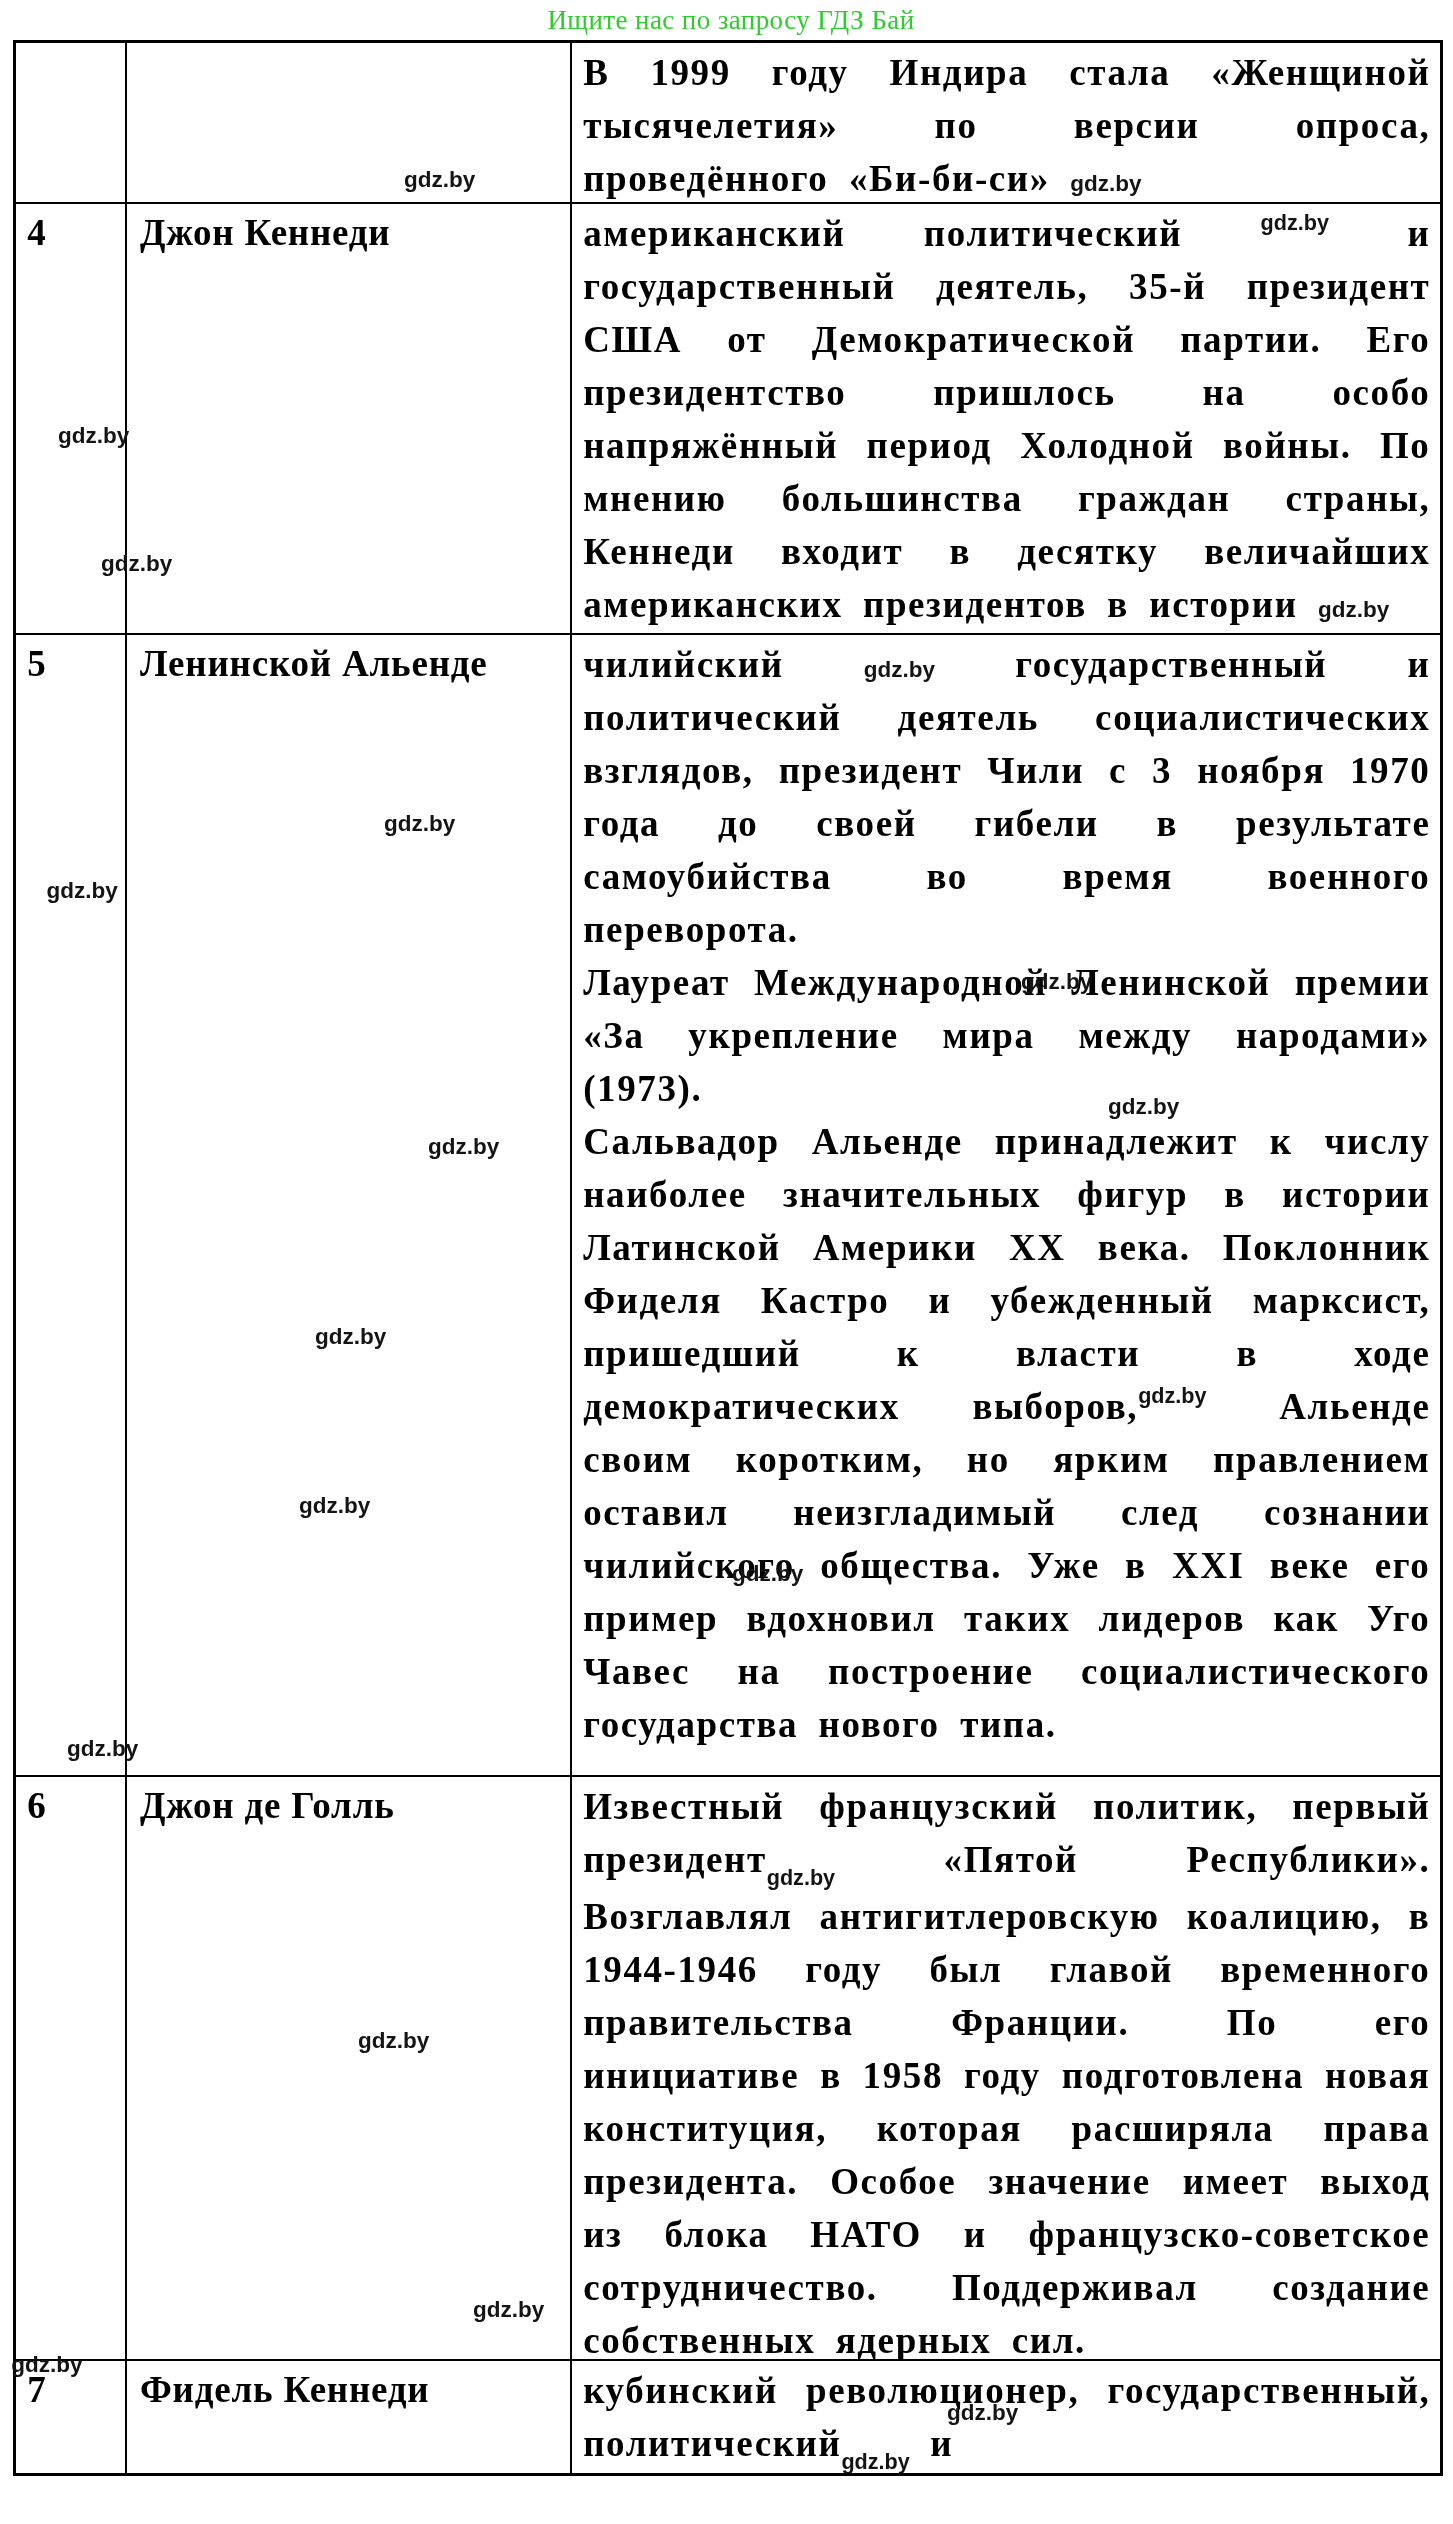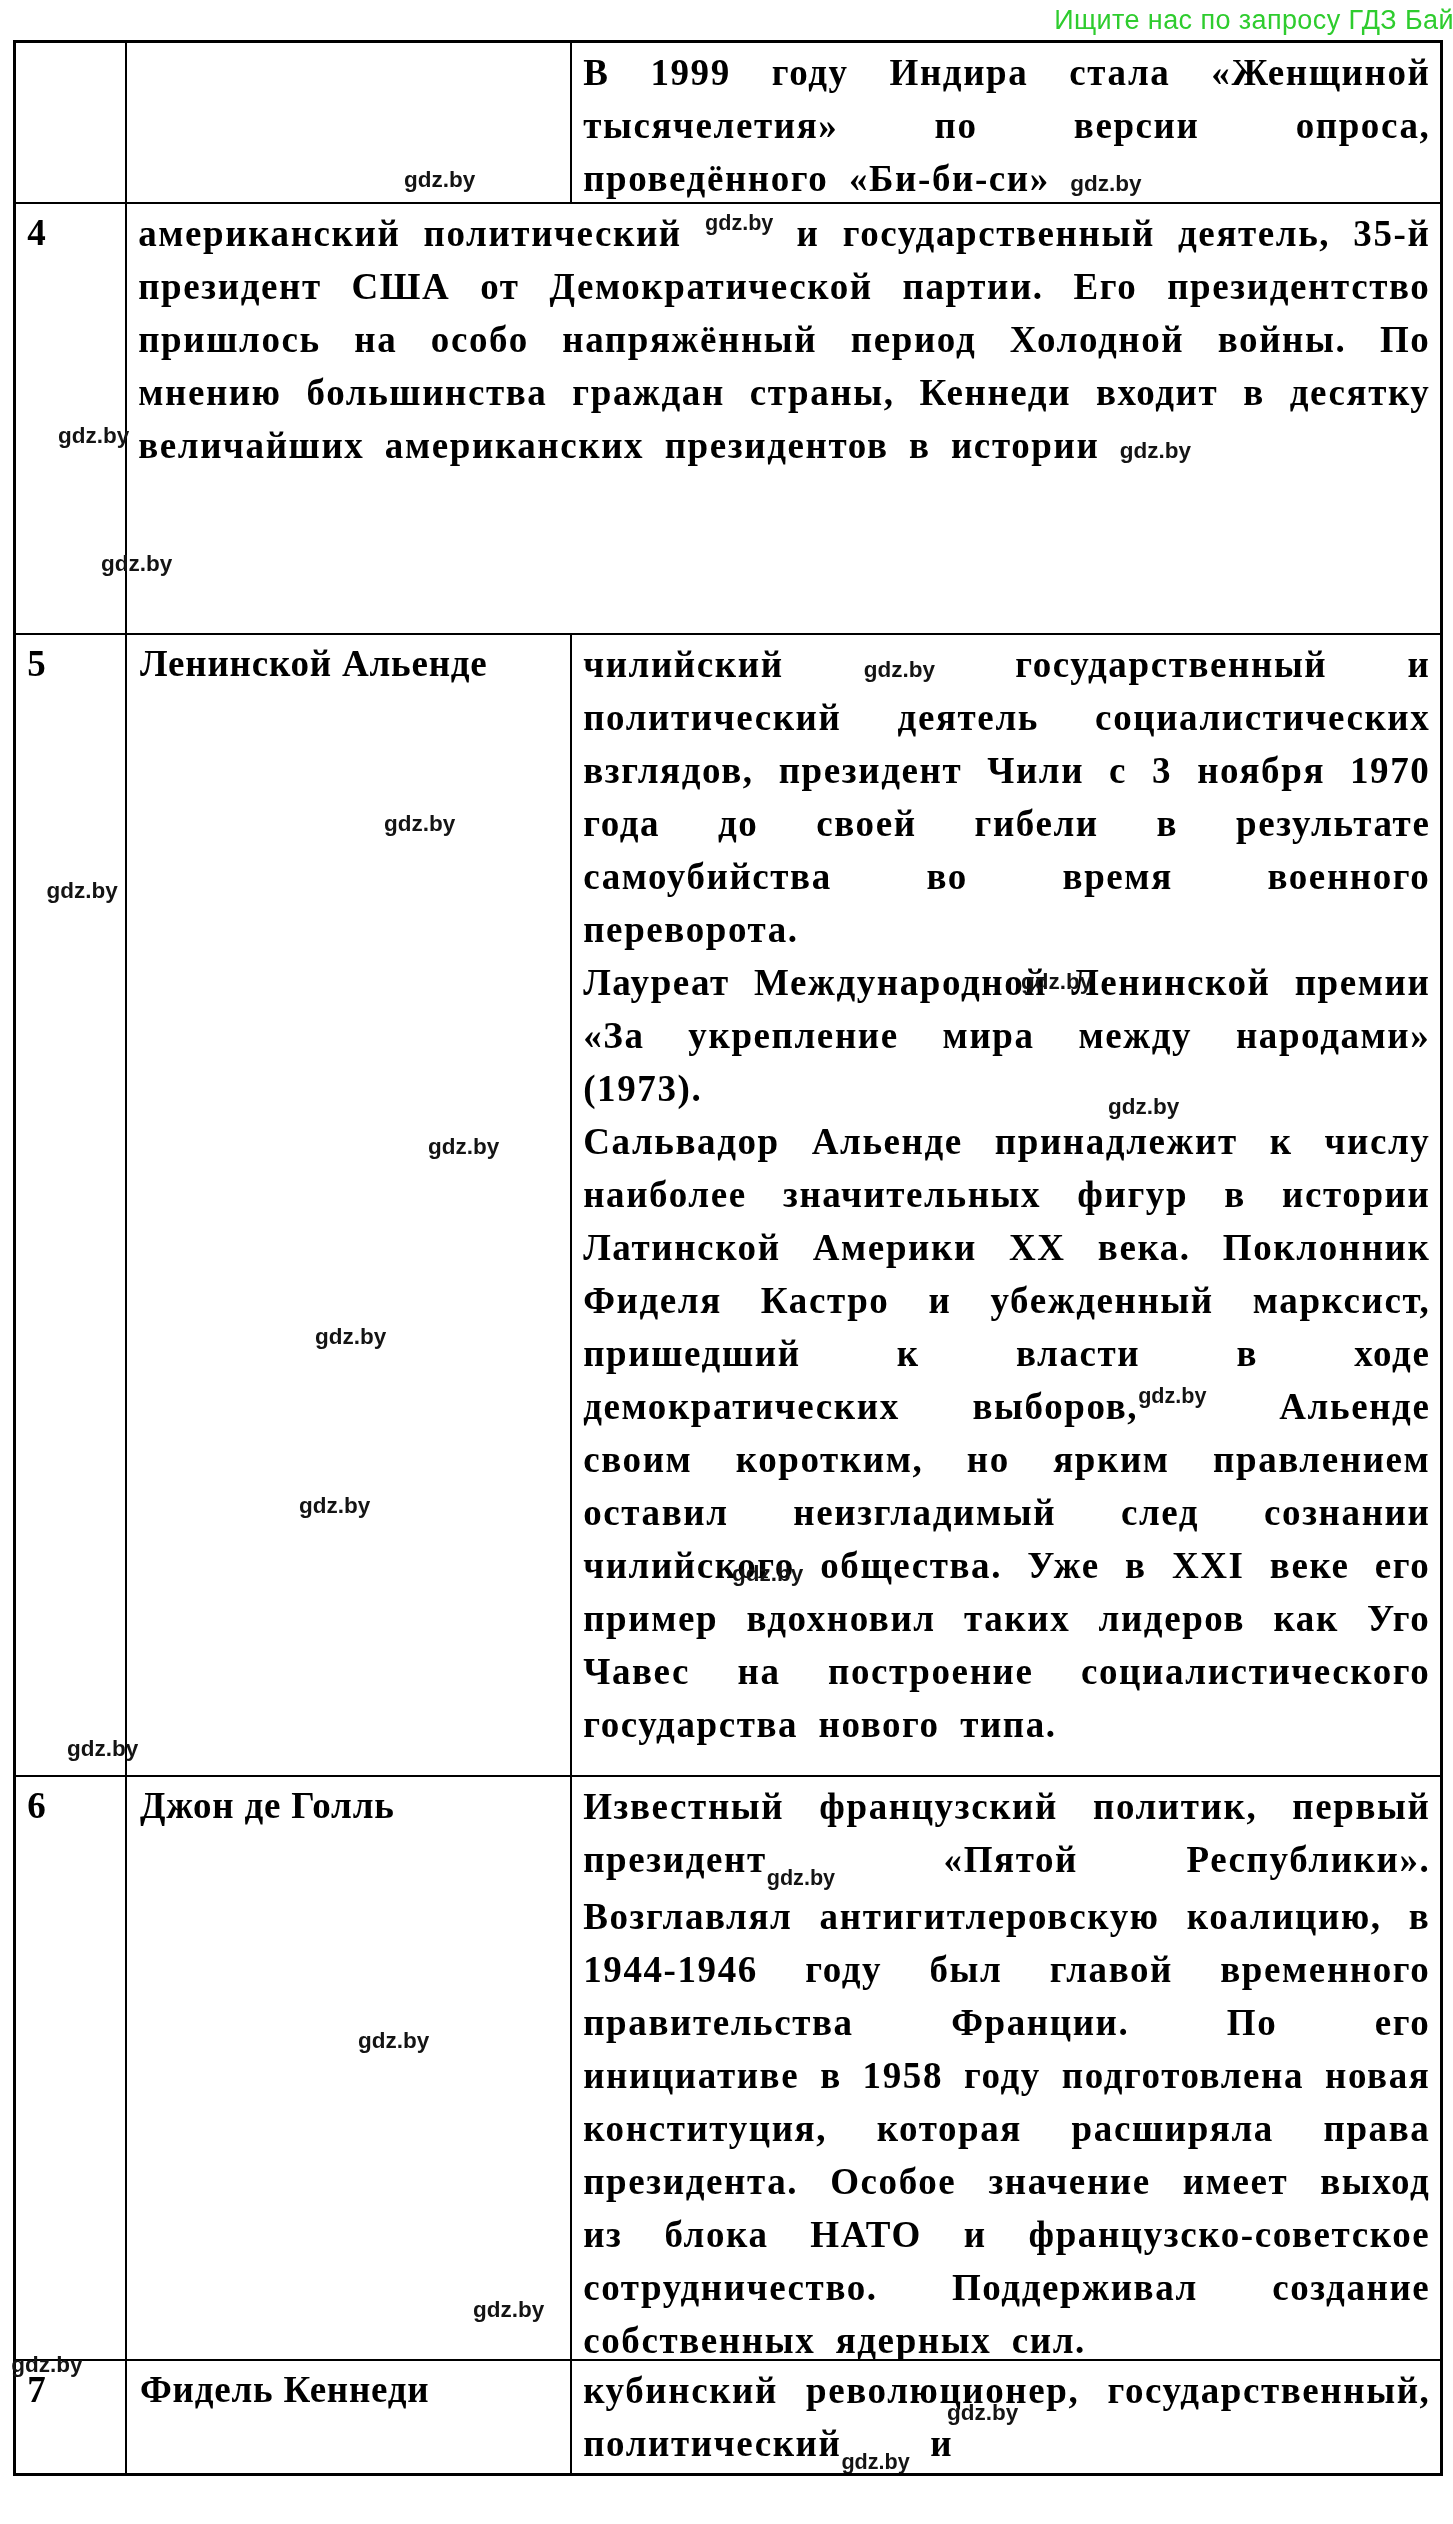--- a/index.html
+++ b/index.html
@@ -13,22 +13,22 @@
     font-family: "Liberation Serif", serif;
     color: #000000;
     overflow: hidden;
   }
 
   .promo-top {
     position: absolute;
     top: 3.2px;
     left: 0;
     width: 100%;
-    text-align: right;
-    font-family: Liberation Sans, sans-serif;
+    text-align: center;
+    font-family: Liberation Serif, serif;
     font-size: 27px;
     line-height: 34px;
     letter-spacing: 0.4px;
     padding-left: 8px;
   }
 
   .promo-bottom {
     position: absolute;
     top: 2484px;
     left: 0;
@@ -113,20 +113,21 @@
   <div class="table">
       <div class="trow row-0">
         <div class="cell cell-number"><span class="num"></span></div>
         <div class="cell cell-name"><span class="pname"></span><span class="wm abs" style="left: 277px; top: 88px;">gdz.by</span></div>
         <div class="cell cell-desc">
           <p>В 1999 году Индира стала «Женщиной тысячелетия» по версии опроса, проведённого «Би-би-си» <span class="wm">gdz.by</span></p>
         </div>
       </div>
       <div class="trow row-1">
         <div class="cell cell-number"><span class="num">4</span><span class="wm abs" style="left: 42px; top: 183px;">gdz.by</span><span class="wm abs" style="left: 85px; top: 311px;">gdz.by</span></div>
+        <div class="cell cell-name"><span class="pname">Джон Кеннеди</span></div>
         <div class="cell cell-desc">
           <p>американский политический <span class="wm sup">gdz.by</span> и государственный деятель, 35-й президент США от Демократической партии. Его президентство пришлось на особо напряжённый период Холодной войны. По мнению большинства граждан страны, Кеннеди входит в десятку величайших американских президентов в истории <span class="wm">gdz.by</span></p>
         </div>
       </div>
       <div class="trow row-2">
         <div class="cell cell-number"><span class="num">5</span><span class="wm abs" style="left: 30.5px; top: 207px;">gdz.by</span><span class="wm abs" style="left: 51px; top: 1065px;">gdz.by</span></div>
         <div class="cell cell-name"><span class="pname">Ленинской Альенде</span><span class="wm abs" style="left: 257px; top: 140px;">gdz.by</span><span class="wm abs" style="left: 301px; top: 463px;">gdz.by</span><span class="wm abs" style="left: 188px; top: 653px;">gdz.by</span><span class="wm abs" style="left: 172px; top: 822px;">gdz.by</span></div>
         <div class="cell cell-desc">
           <p>чилийский <span class="wm">gdz.by</span> государственный и политический деятель социалистических взглядов, президент Чили с 3 ноября 1970 года до своей гибели в результате самоубийства во время военного переворота.</p>
           <p>Лауреат Международной Ленинской премии «За укрепление мира между народами» (1973).</p>

